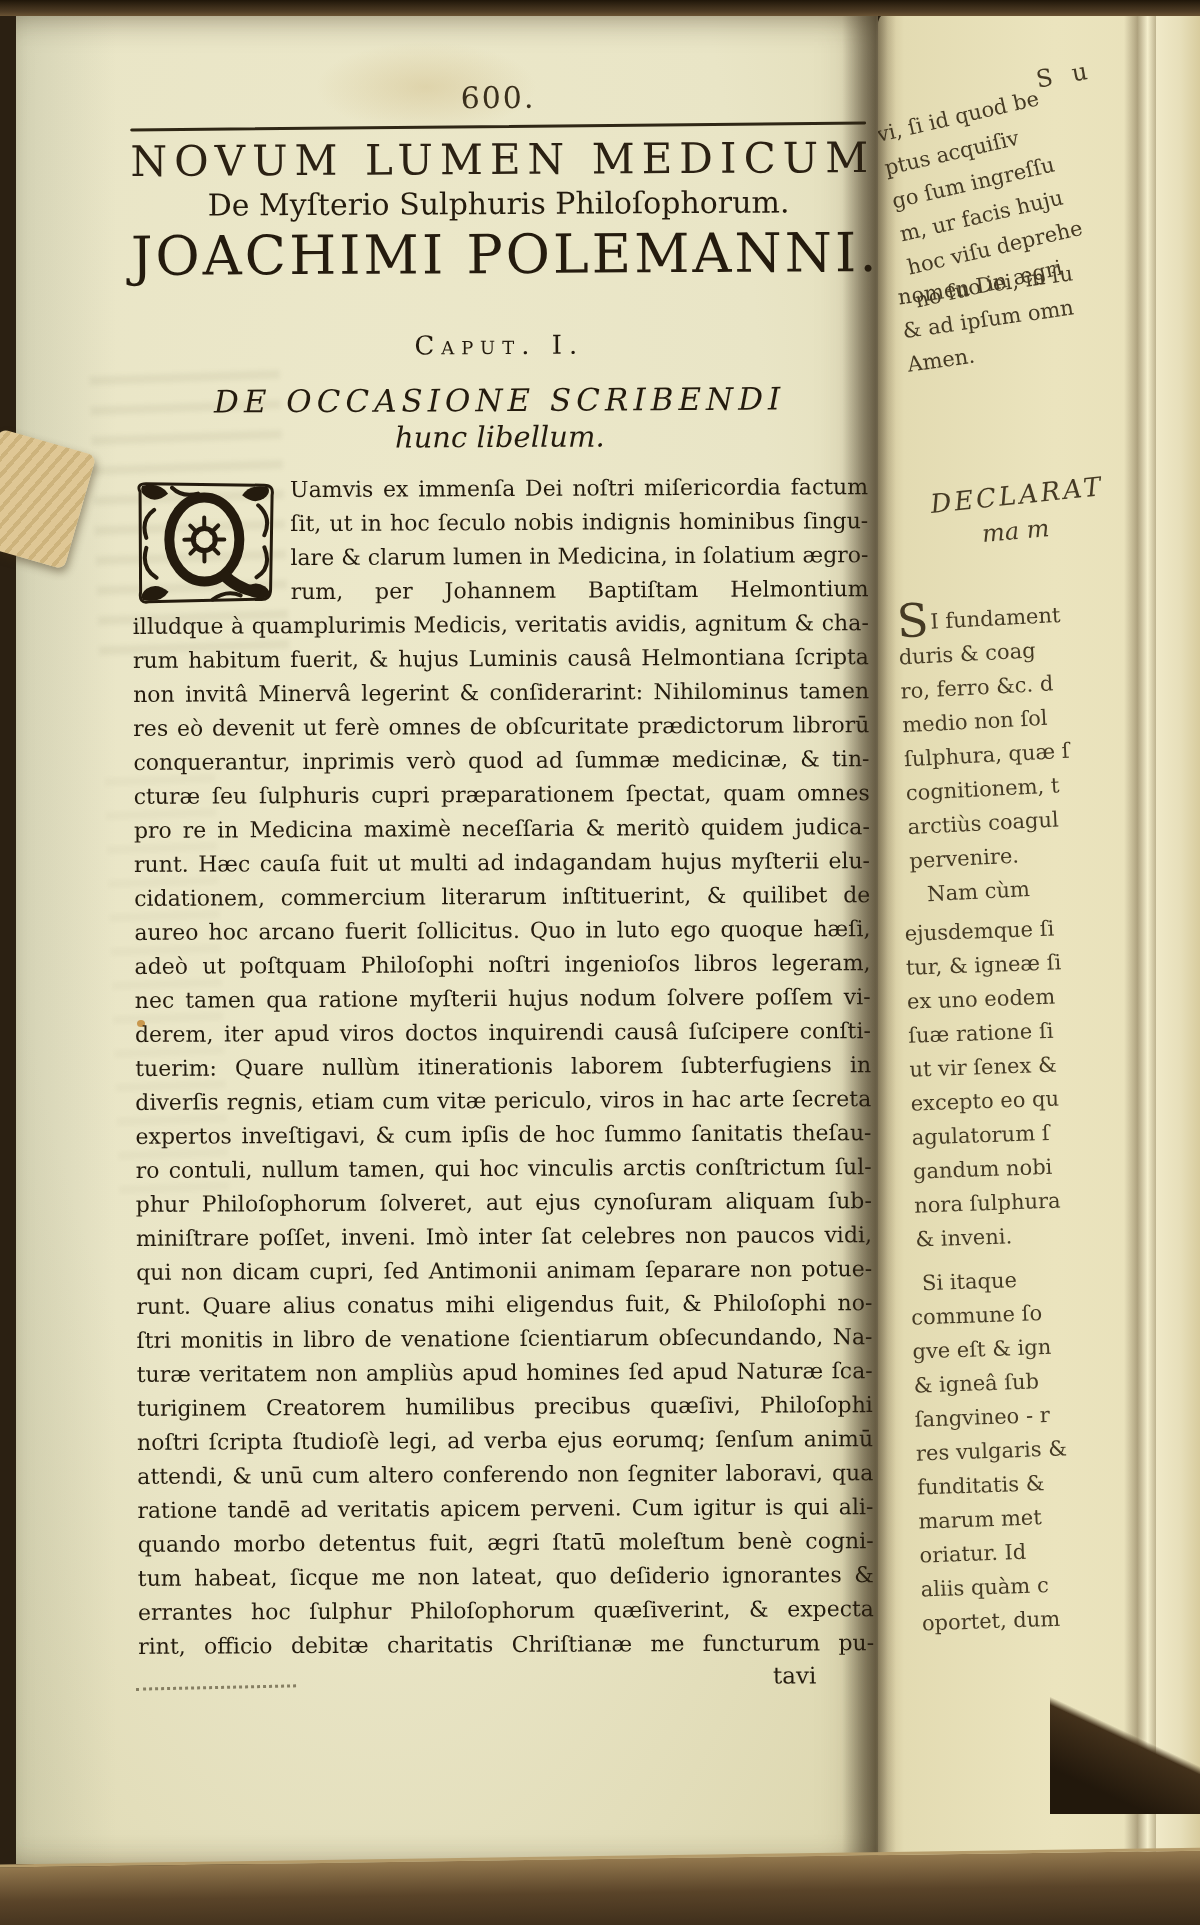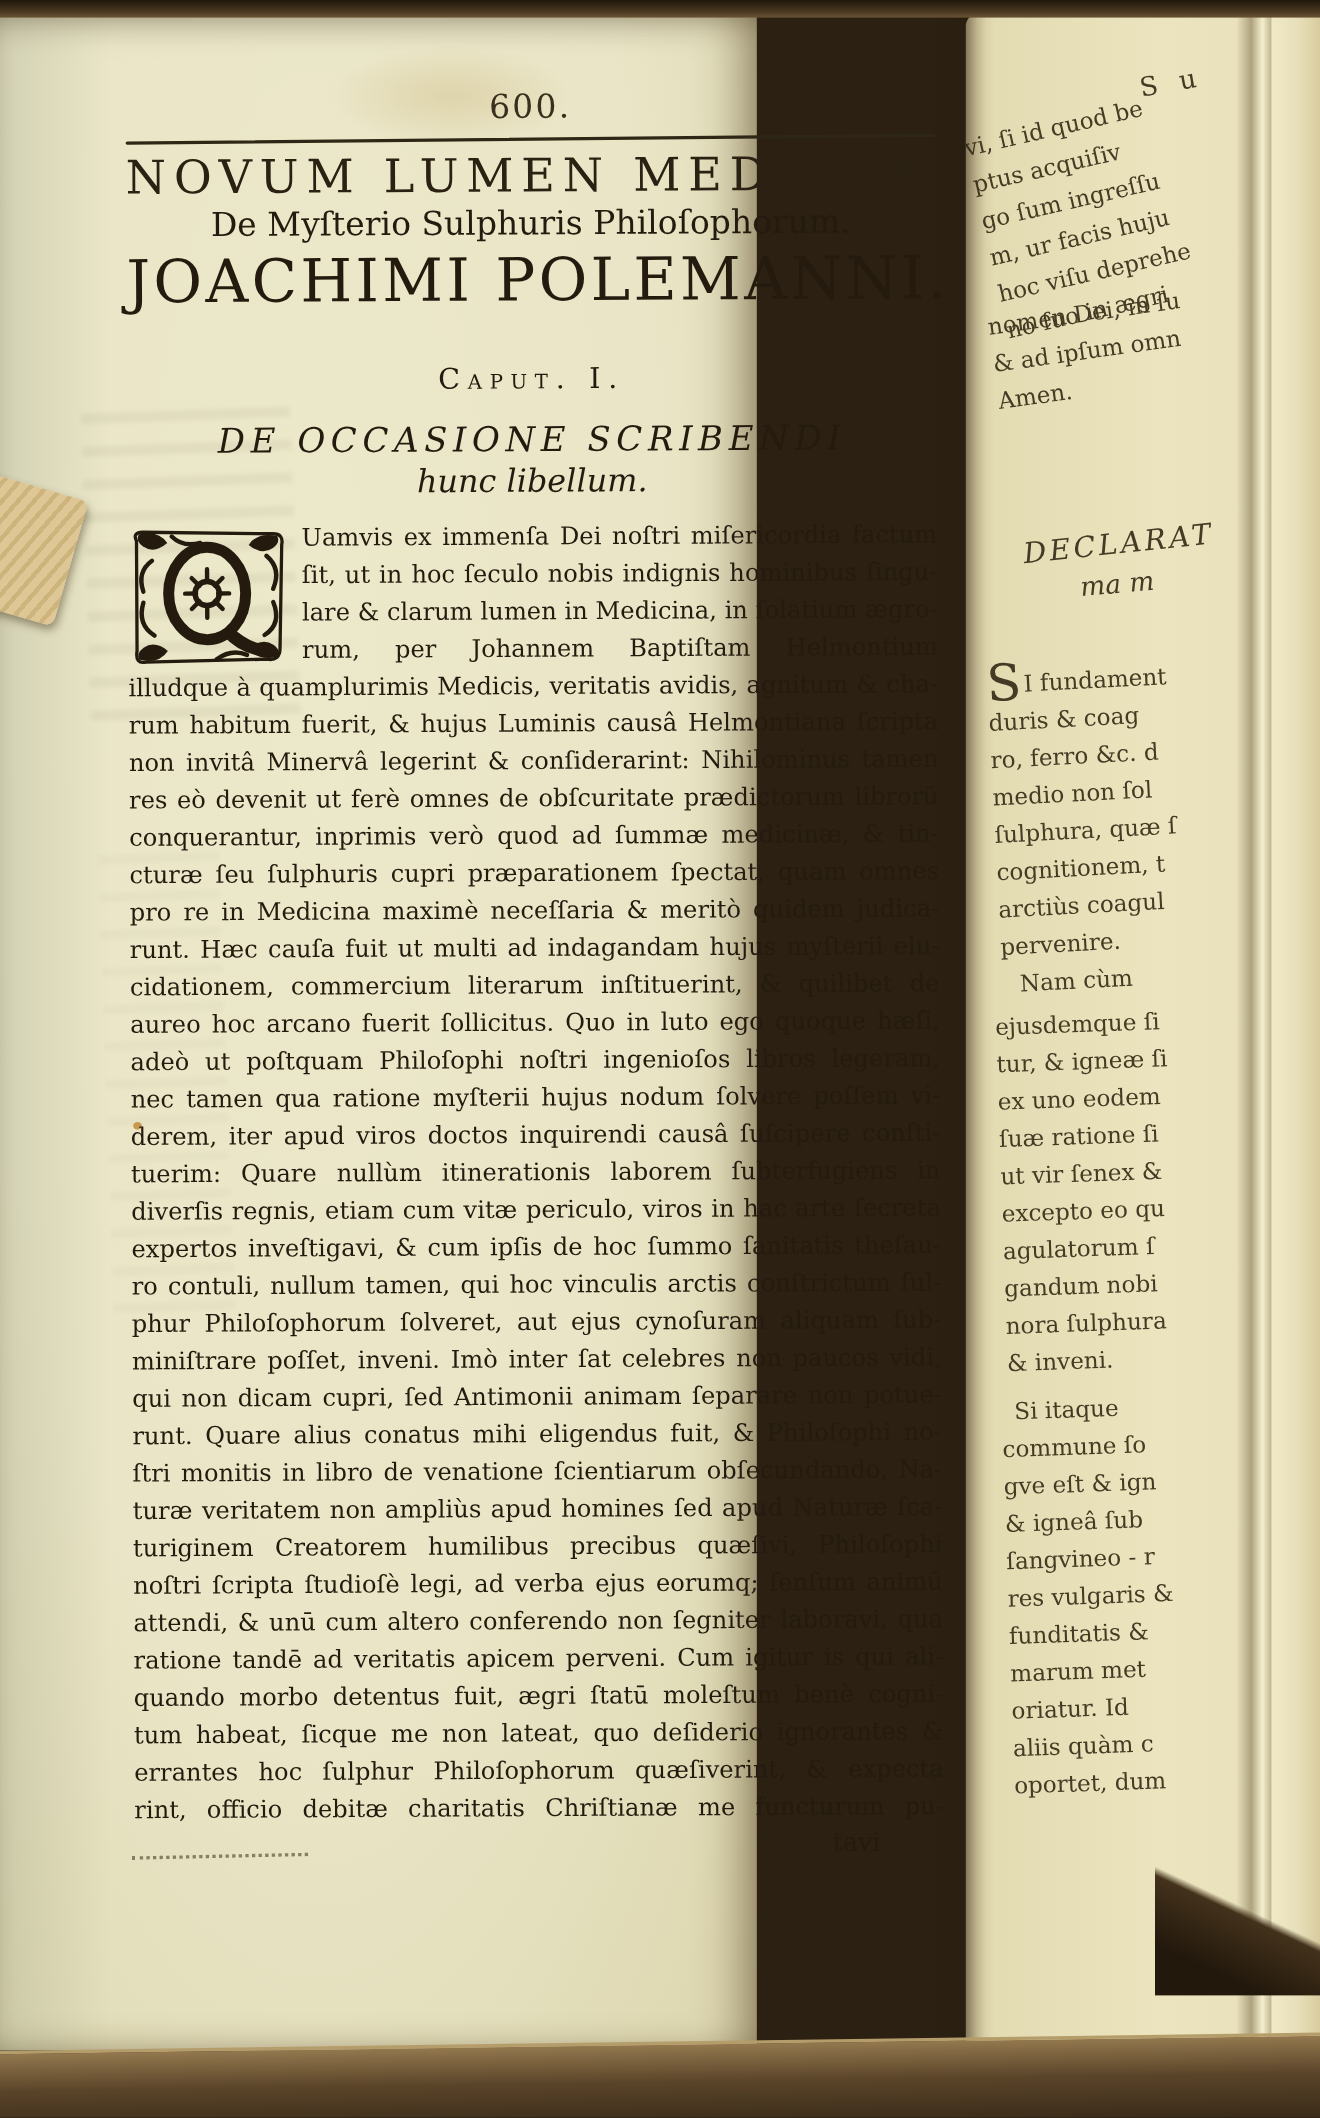--- a/index.html
+++ b/index.html
@@ -16,21 +16,21 @@
 
   
   .top-edge{position:absolute;top:0;left:0;width:100%;height:16px;z-index:6;
     background:linear-gradient(#1f1609,#4d3b24 70%,#6a5334);}
   .bottom-edge{position:absolute;top:1856px;left:-14px;width:1240px;height:100px;z-index:6;
     transform:rotate(-0.8deg);
     background:linear-gradient(#93784e 0,#5a4429 34%,#241a0e 100%);
     border-top:3px solid #b59c6b;}
 
   
-  .left-page{position:absolute;top:12px;left:0;width:688px;height:1852px;z-index:1;
+  .left-page{position:absolute;top:12px;left:16px;width:862px;height:1852px;z-index:1;
     background:radial-gradient(ellipse at 42% 30%, #ece8ca 0%, var(--paper) 55%, var(--paper-dk) 100%);
     box-shadow:inset -30px 0 42px -16px rgba(80,60,30,.5),
                inset 0 22px 34px -22px rgba(60,45,25,.55),
                inset 0 -18px 30px -22px rgba(90,70,40,.4);}
   .left-page .cool-edge{position:absolute;left:0;top:0;width:100px;height:100%;
     background:linear-gradient(90deg, rgba(125,132,108,.20), rgba(125,132,108,0));}
 
   .ghost{position:absolute;filter:blur(2px);opacity:.5;transform:rotate(-2deg);}
   .ghost.g1{left:78px;top:340px;width:190px;height:300px;
     background:repeating-linear-gradient(0deg, rgba(110,105,75,.16) 0 9px, rgba(0,0,0,0) 9px 30px);}

